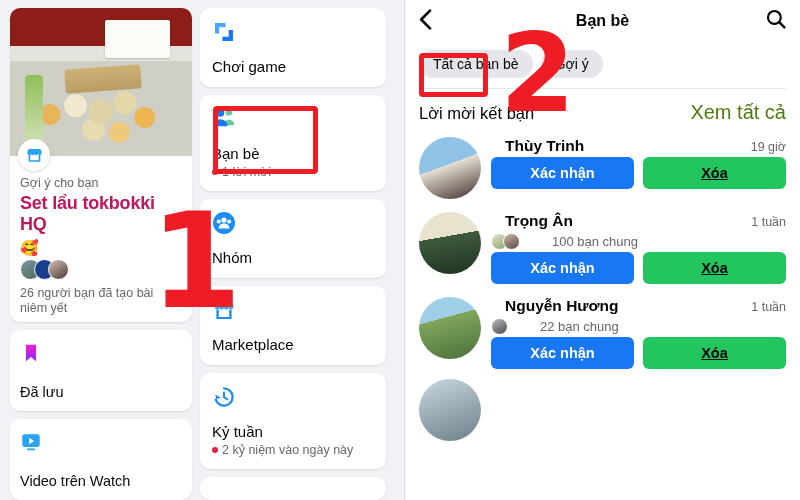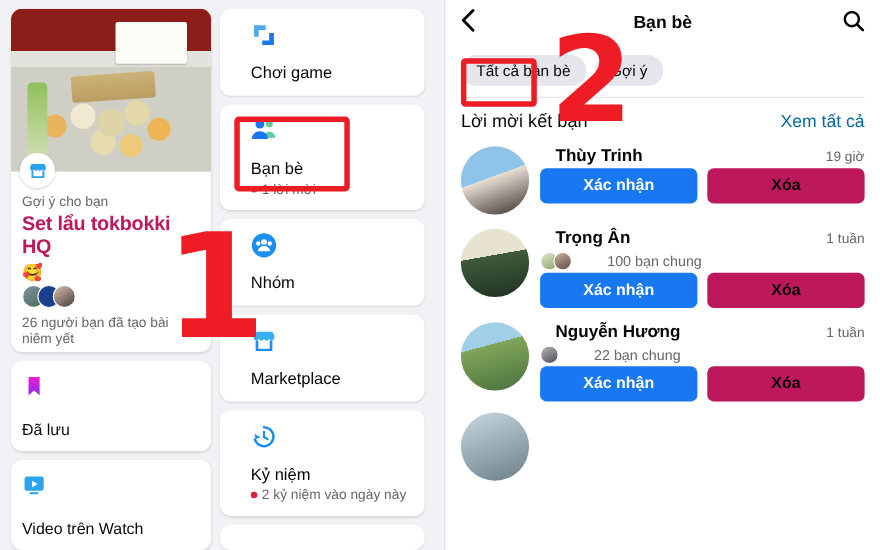--- a/index.html
+++ b/index.html
@@ -77,21 +77,21 @@
   .mini-av.a2 { background: #1b3f8f; }
   .mini-av.a3 { background: linear-gradient(145deg,#d7c0b2,#4a3a38); }
   .sugg-meta { font-size: 12.5px; color: #65676b; line-height: 1.22; margin-top: 5px; }
 
   
   .lcard { padding: 12px 10px 12px 10px; min-height: 74px; }
   .lcard .ic { margin-bottom: 16px; }
   .lcard .lbl { font-size: 14.5px; color: #0a0a0a; font-weight: 500; }
 
   
-  .mcard { padding: 12px 10px 12px 28px; position: relative; }
+  .mcard { padding: 12px 10px 12px 12px; position: relative; }
   .mcard .ic { margin-bottom: 14px; height: 24px; }
   .mcard .lbl { font-size: 15px; color: #050505; font-weight: 500; }
   .mcard .sub { font-size: 12.5px; color: #65676b; margin-top: 3px; display: flex; align-items: center; gap: 4px; }
   .dot { width: 6px; height: 6px; border-radius: 50%; background: #e41e3f; display: inline-block; }
   .blank-card { height: 40px; }
 
   
   .right-panel {
     position: relative;
     width: 395px; height: 500px;
@@ -113,21 +113,21 @@
     background: #e4e6eb; border-radius: 16px;
     padding: 6px 14px; font-size: 14px; color: #050505;
   }
   .sec-divider { height: 1px; background: #e4e6eb; margin: 0 14px; }
 
   .sec-head {
     display: flex; align-items: baseline; justify-content: space-between;
     padding: 12px 14px 8px 14px;
   }
   .sec-title { font-size: 16.5px; font-weight: normal; color: #050505; }
-  .sec-link { font-size: 16px; color: #0369a1; cursor: pointer; }
+  .sec-link { font-size: 20px; color: #4d7c0f; cursor: pointer; }
 
   .req-row { display: flex; padding: 5px 14px 8px 14px; gap: 10px; }
   .req-av { width: 62px; height: 62px; border-radius: 50%; flex: 0 0 62px; }
   .av-1 { background: linear-gradient(160deg,#8fc4e8 0 45%,#e7dfd4 45%,#3a2d2a); }
   .av-2 { background: linear-gradient(170deg,#e8e3cf 0 40%,#3e5a3c 40%,#1f3220); }
   .av-3 { background: linear-gradient(165deg,#9fd0e8 0 35%,#7fa65a 35%,#4b6f3c); }
   .av-4 { background: linear-gradient(160deg,#c8d8e0,#6c7f8a); }
   .req-main { flex: 1; min-width: 0; }
   .req-top { display: flex; align-items: baseline; }
   .req-name { font-size: 15.5px; font-weight: bold; color: #050505; margin-left: 14px; }
@@ -138,21 +138,21 @@
   .m1 { background: linear-gradient(150deg,#dfe7cd,#8aa36a); }
   .m2 { background: linear-gradient(150deg,#cbb6a6,#5d4740); }
   .m3 { background: linear-gradient(150deg,#b9b9bd,#4a4a50); }
   .req-mutual-txt { font-size: 13px; color: #65676b; margin-left: 32px; }
   .btn-row { display: flex; gap: 9px; margin-top: 2px; }
   .btn {
     flex: 1; text-align: center; border-radius: 6px;
     padding: 8px 0; font-size: 14.5px; font-weight: bold; cursor: pointer;
   }
   .btn-primary { background: #1877f2; color: #ffffff; }
-  .btn-secondary { background: #be185d; color: #050505; }
+  .btn-secondary { background: #22c55e; color: #050505; text-decoration: underline; }
 
   
   .ann-box {
     position: absolute; border: 5px solid #ee1c25; border-radius: 4px;
     pointer-events: none; z-index: 40;
   }
   .ann-num {
     position: absolute; color: #ee1c25; font-weight: bold;
     line-height: 1; z-index: 41; pointer-events: none;
     font-family: "DejaVu Sans", sans-serif;
@@ -270,21 +270,21 @@
         </div>
 
         <div class="card mcard">
           <div class="ic">
             <svg width="24" height="24" viewBox="0 0 24 24" aria-hidden="true">
               <path d="M12 3.4a8.6 8.6 0 1 1-8.2 11.2" fill="none" stroke="#1b8ef2" stroke-width="2.3" stroke-linecap="round"></path>
               <path d="M3.2 9.4l1.1 4.6 4.6-1.2z" fill="#1b8ef2"></path>
               <path d="M12 7.6v4.7l3.2 1.9" fill="none" stroke="#1b8ef2" stroke-width="2" stroke-linecap="round"></path>
             </svg>
           </div>
-          <div class="lbl">Kỷ niệm</div>
+          <div class="lbl">Kỷ tuần</div>
           <div class="sub">
             <span class="dot"></span>
             <span>2 kỷ niệm vào ngày này</span>
           </div>
         </div>
 
         <div class="card blank-card"></div>
       </div>
     </div>
 

